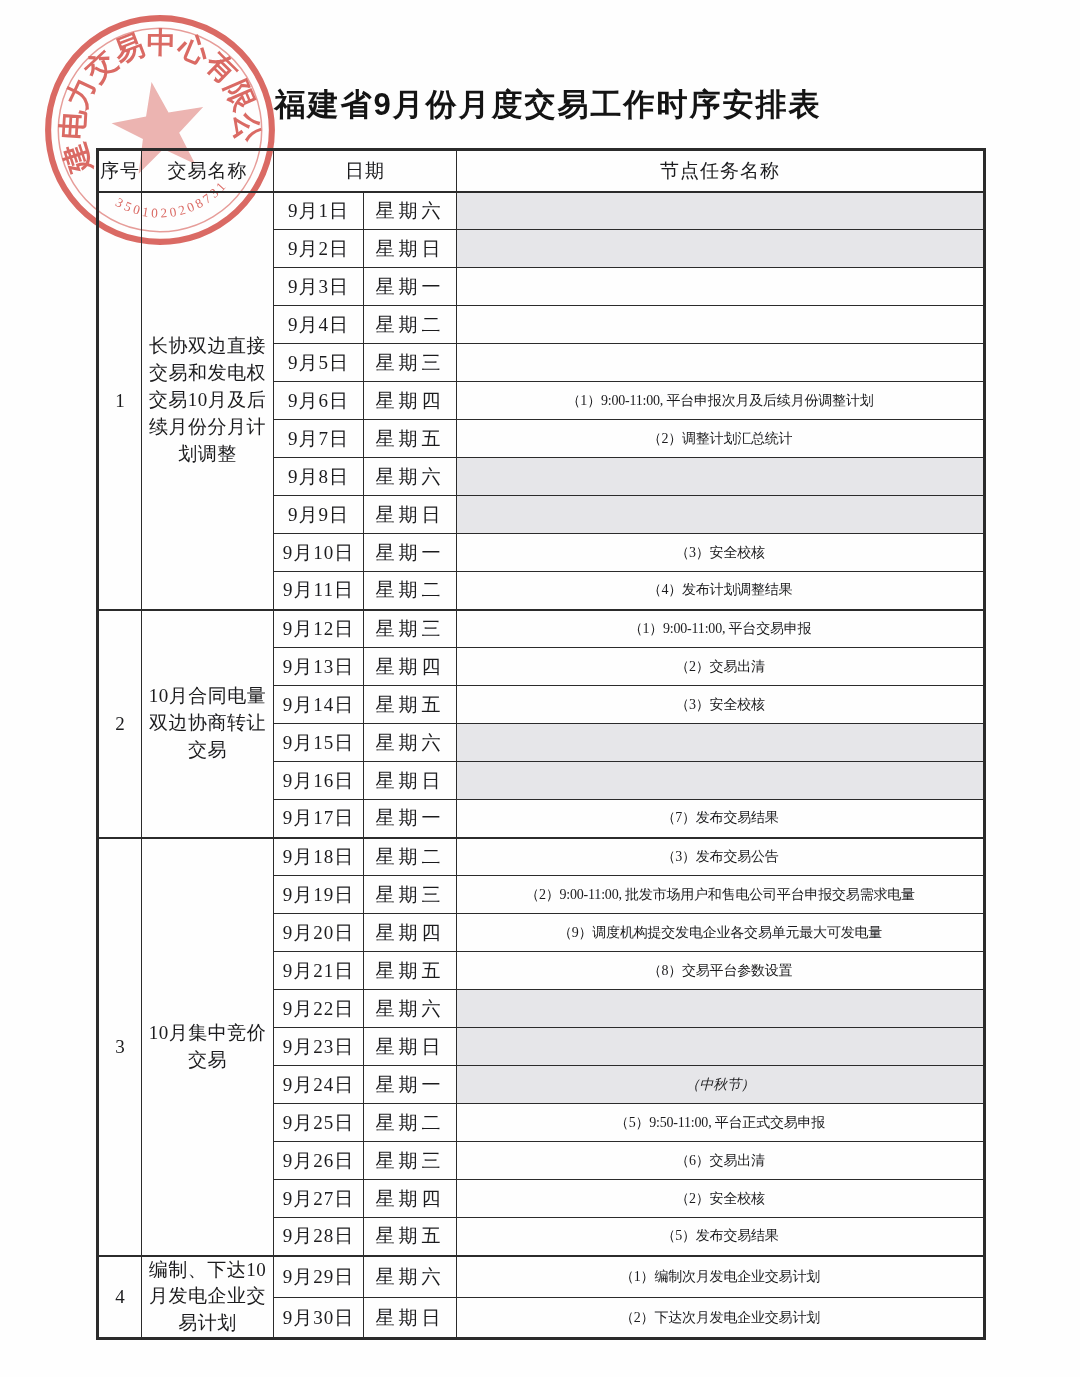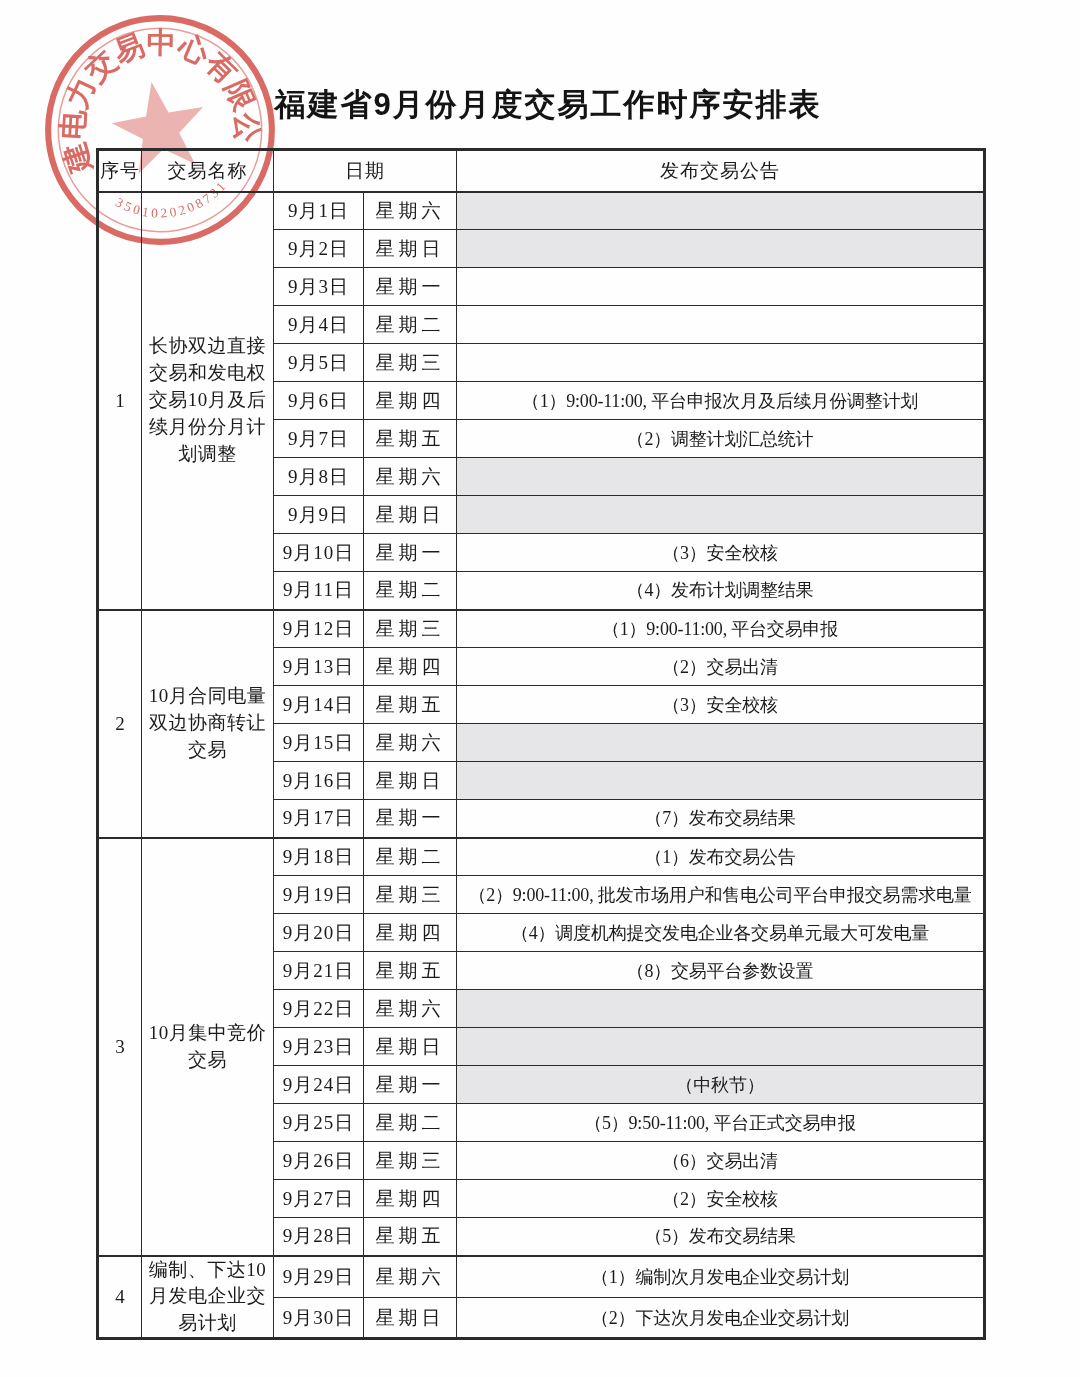--- a/index.html
+++ b/index.html
@@ -29,23 +29,23 @@
     padding:0; overflow:hidden;
   }
   .schedule thead tr { height:42px; }
   .schedule tbody tr { height:38px; }
   .schedule th { font-weight:normal; letter-spacing:1px; }
   .name-cell { padding:0 4px; line-height:1.42; letter-spacing:0.5px; }
   .date-cell { letter-spacing:1px; }
   .weekday-cell { letter-spacing:4px; }
   .task-cell {
     text-align:left; padding:0 6px 0 15px;
-    font-size:18px; white-space:nowrap; letter-spacing:-0.2px;
-  }
-  .shaded { background:var(--shade,#e6e6e9); }
+    font-size:14px; white-space:nowrap; letter-spacing:-0.2px;
+  }
+  .shaded { background:var(--shade,#e6e6e9);font-style:italic; }
   tr.section-start > th, tr.section-start > td {
     border-top:2.5px solid var(--border,#2b2b2b);
   }
   
   .stamp {
     position:absolute; left:40px; top:10px; width:240px; height:240px;
     mix-blend-mode:multiply; opacity:0.88;
     transform:rotate(-10deg);
     pointer-events:none;
   }
@@ -82,21 +82,21 @@
         <col style="width:132px">
         <col style="width:90px">
         <col style="width:93px">
         <col style="width:528px">
     </colgroup>
     <thead>
       <tr>
         <th>序号</th>
         <th>交易名称</th>
         <th colspan="2">日期</th>
-        <th>发布交易公告</th>
+        <th>节点任务名称</th>
       </tr>
     </thead>
     <tbody>
         <tr class="section-start">
           <td class="index-cell" rowspan="11">1</td>
           <td class="name-cell" rowspan="11">长协双边直接交易和发电权交易10月及后续月份分月计划调整</td>
           <td class="date-cell">9月1日</td>
           <td class="weekday-cell">星期六</td>
           <td class="task-cell shaded"></td>
         </tr>
@@ -180,31 +180,31 @@
         <tr>
           <td class="date-cell">9月17日</td>
           <td class="weekday-cell">星期一</td>
           <td class="task-cell">（7）发布交易结果</td>
         </tr>
         <tr class="section-start">
           <td class="index-cell" rowspan="11">3</td>
           <td class="name-cell" rowspan="11">10月集中竞价交易</td>
           <td class="date-cell">9月18日</td>
           <td class="weekday-cell">星期二</td>
-          <td class="task-cell">（1）发布交易公告</td>
+          <td class="task-cell">（3）发布交易公告</td>
         </tr>
         <tr>
           <td class="date-cell">9月19日</td>
           <td class="weekday-cell">星期三</td>
           <td class="task-cell">（2）9:00-11:00, 批发市场用户和售电公司平台申报交易需求电量</td>
         </tr>
         <tr>
           <td class="date-cell">9月20日</td>
           <td class="weekday-cell">星期四</td>
-          <td class="task-cell">（4）调度机构提交发电企业各交易单元最大可发电量</td>
+          <td class="task-cell">（9）调度机构提交发电企业各交易单元最大可发电量</td>
         </tr>
         <tr>
           <td class="date-cell">9月21日</td>
           <td class="weekday-cell">星期五</td>
           <td class="task-cell">（8）交易平台参数设置</td>
         </tr>
         <tr>
           <td class="date-cell">9月22日</td>
           <td class="weekday-cell">星期六</td>
           <td class="task-cell shaded"></td>

